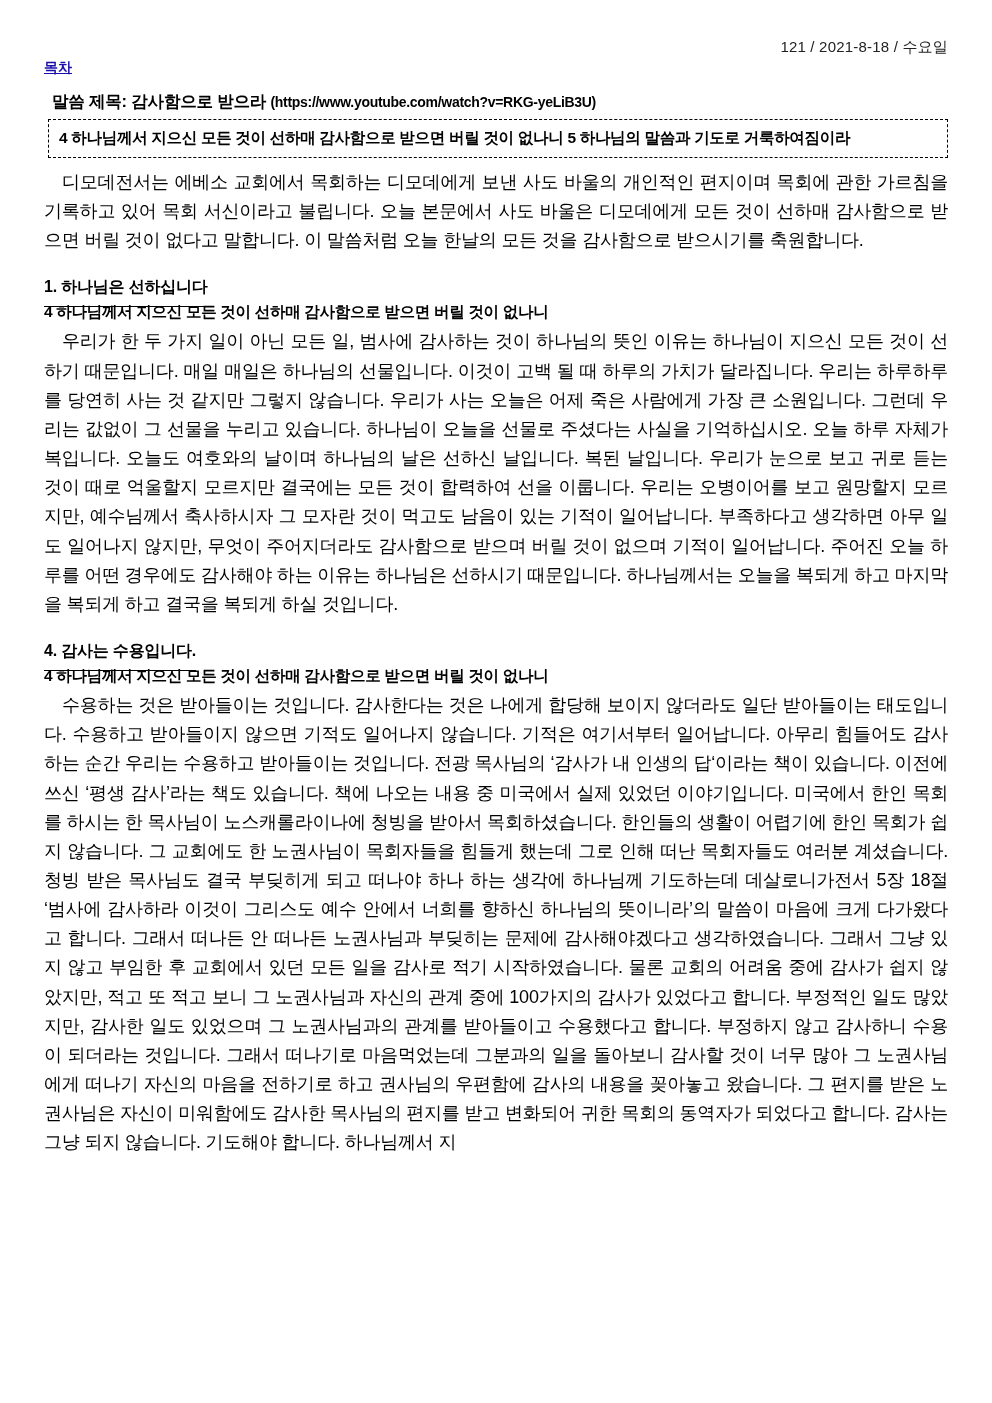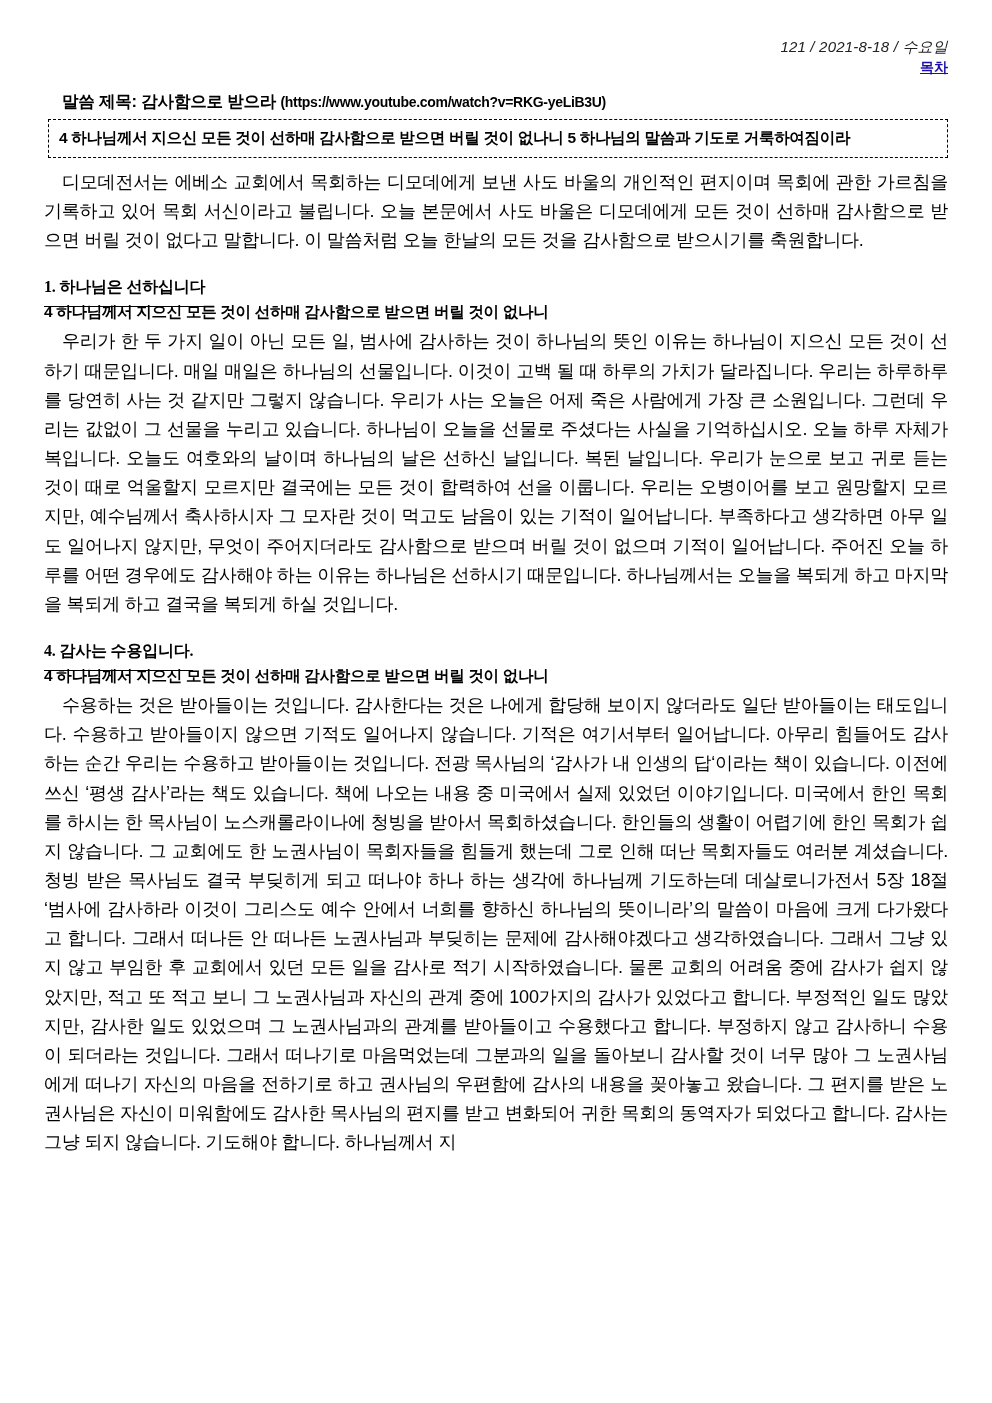--- a/index.html
+++ b/index.html
@@ -19,36 +19,34 @@
     box-sizing: border-box;
     padding: 38px 44px 20px 44px;
     position: relative;
   }
   .header-line {
     text-align: right;
     font-size: 15px;
     letter-spacing: 0.2px;
     color: #222222;
     margin-bottom: 2px;
-    font-style: italic;
   }
   .header-toc {
-    text-align: right;
     font-size: 14px;
     margin-bottom: 14px;
   }
   .header-toc a {
     color: #1a0dab;
     text-decoration: underline;
     font-weight: bold;
   }
   .title-row {
     font-size: 16.5px;
     font-weight: bold;
-    margin: 4px 0 3px 18px;
+    margin: 4px 0 3px 8px;
     letter-spacing: -0.2px;
   }
   .title-row .url {
     font-size: 14px;
     font-weight: bold;
     letter-spacing: -0.3px;
   }
   .scripture-box {
     border: 1px dashed #000000;
     padding: 6px 8px 7px 10px;
@@ -72,21 +70,20 @@
   }
   .section-heading {
     font-size: 16px;
     font-weight: bold;
     margin: 22px 0 4px 0;
     letter-spacing: -0.2px;
   }
   .section-heading span.u {
     border-bottom: 1.5px solid #000;
     padding-bottom: 11px;
-    font-family: Liberation Serif, serif;
   }
   .verse-heading {
     font-size: 15.5px;
     font-weight: bold;
     margin: 4px 0 4px 0;
     letter-spacing: -0.3px;
   }
 </style>
 </head>
 <body>

